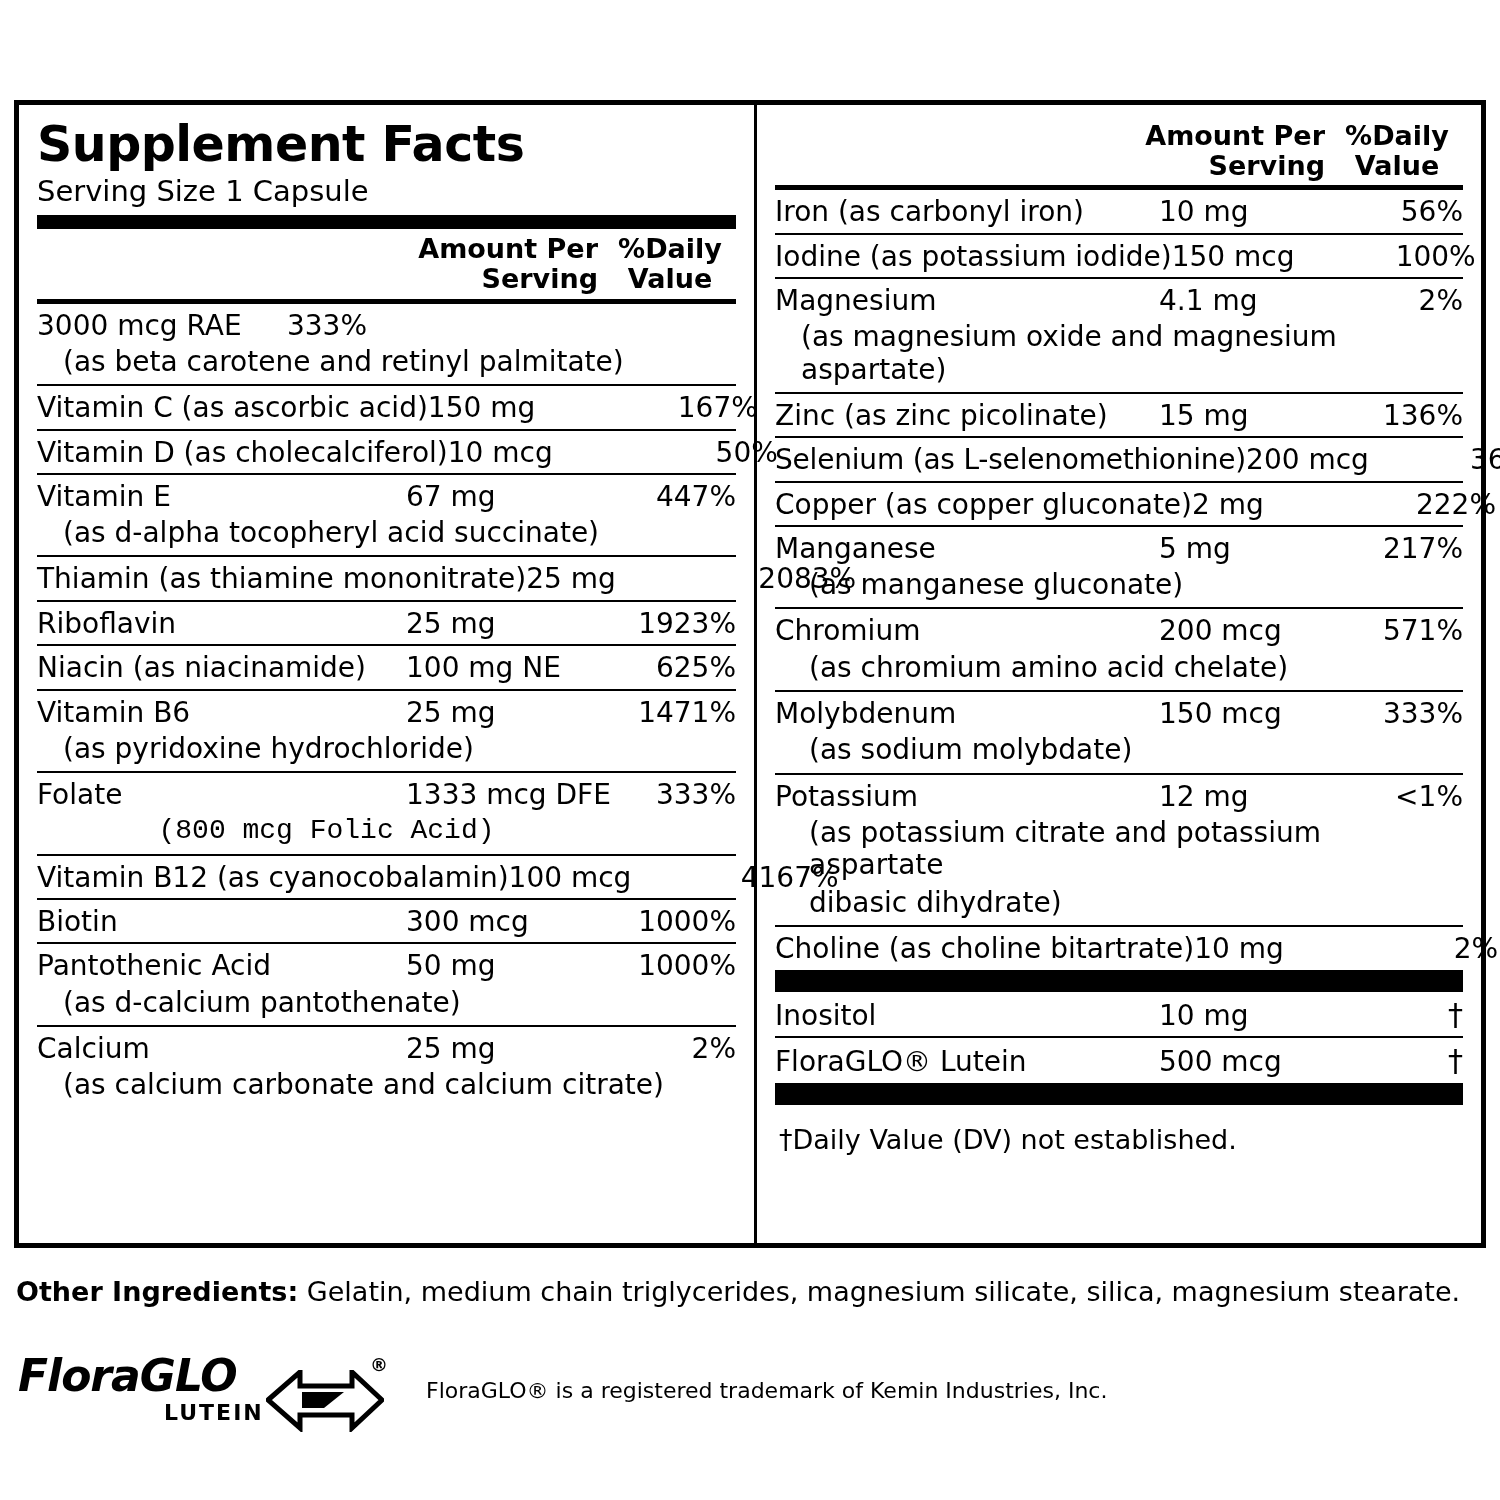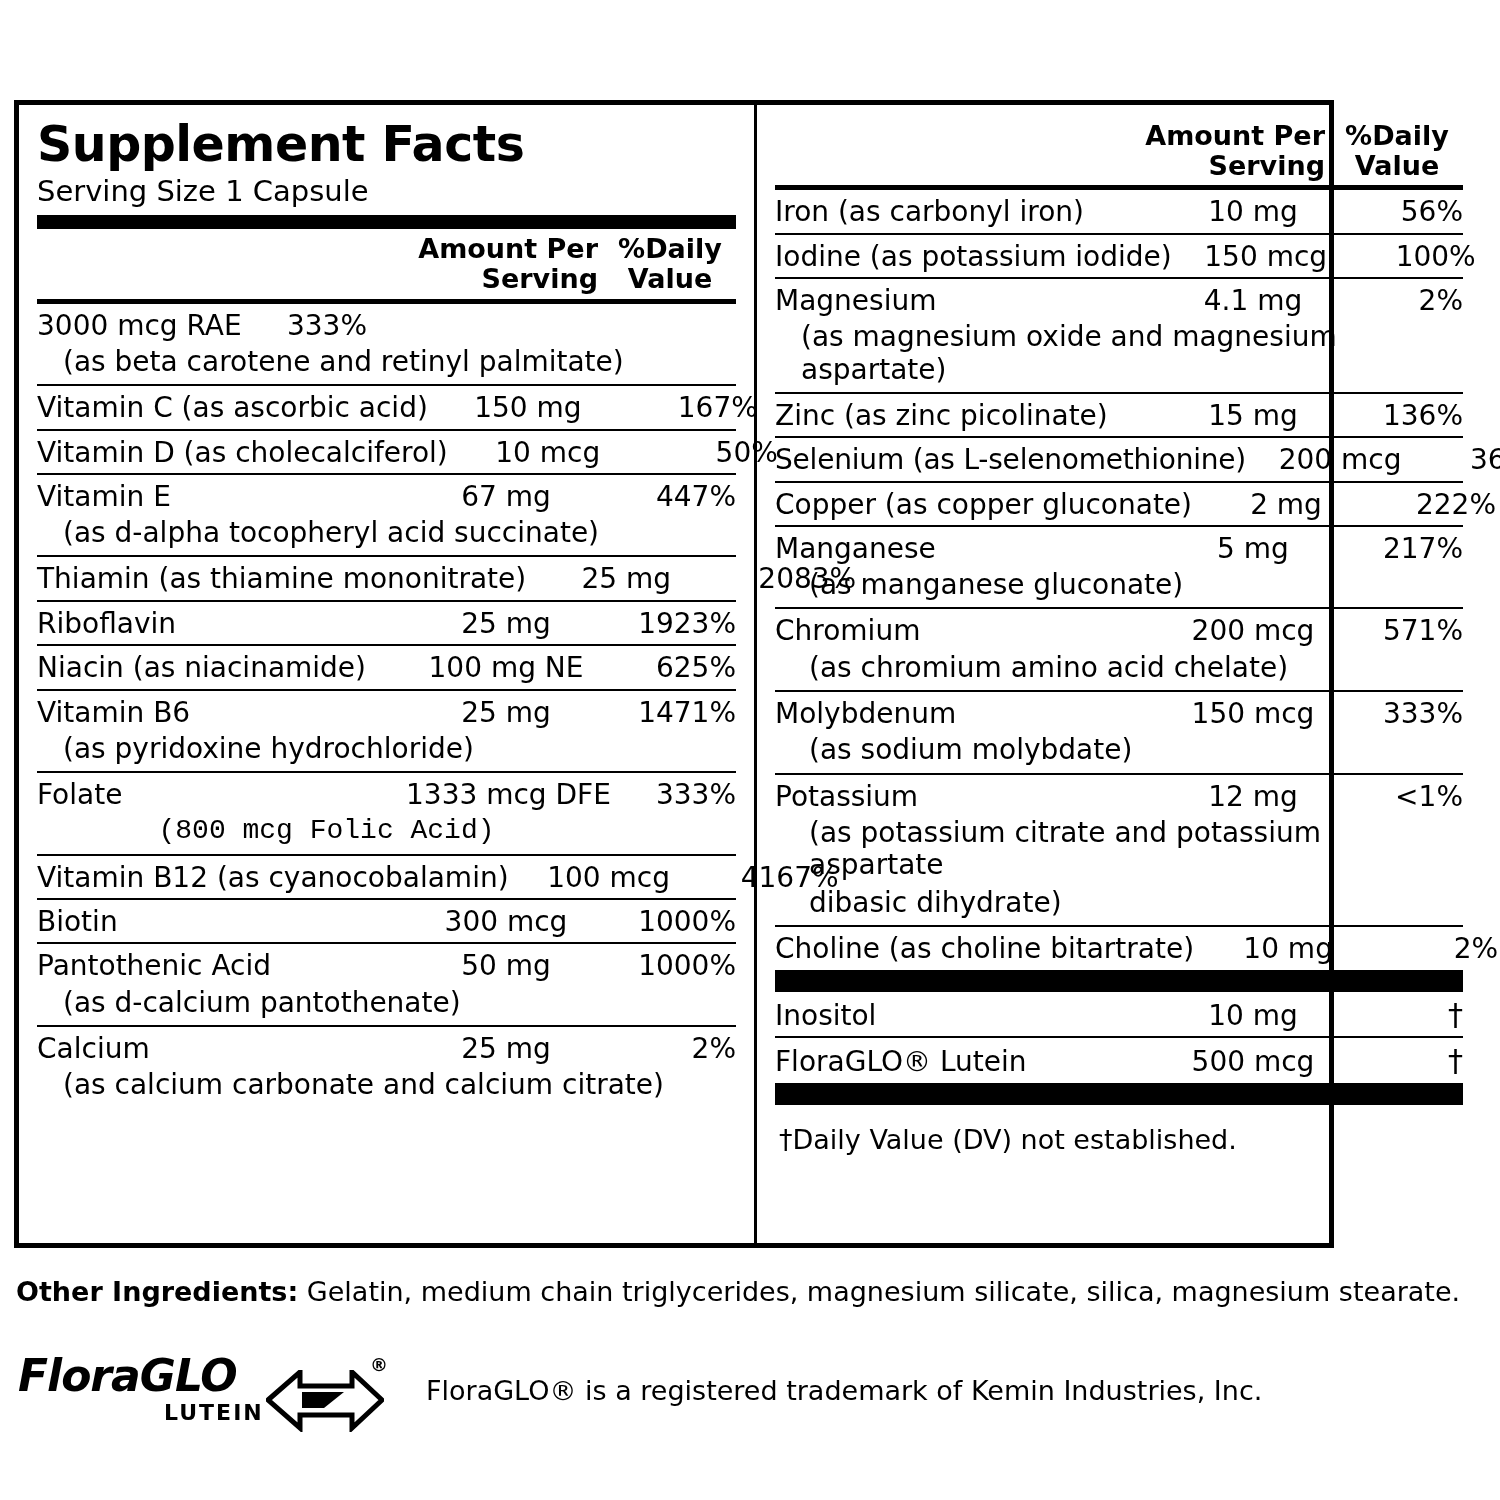--- a/index.html
+++ b/index.html
@@ -19,21 +19,21 @@
     width: 1500px;
     height: 1500px;
     box-sizing: border-box;
   }
 
   
   .panel {
     position: absolute;
     left: 14px;
     top: 100px;
-    width: 1320px;
+    width: 1472px;
     height: 1148px;
     border: 5px solid #000;
     box-sizing: border-box;
     display: flex;
   }
   .col {
     box-sizing: border-box;
     padding: 0 0 0 0;
   }
   .col-left {
@@ -120,21 +120,21 @@
     align-items: baseline;
     padding: 6px 0 5px 0;
   }
   .row .name {
     flex: 1 1 auto;
     white-space: nowrap;
     overflow: visible;
   }
   .row .amt {
     width: 200px;
-    text-align: center;
+    text-align: left;
     padding-right: 8px;
     white-space: nowrap;
     flex: 0 0 auto;
   }
   .row .dv {
     width: 122px;
     text-align: right;
     white-space: nowrap;
     flex: 0 0 auto;
   }
@@ -221,21 +221,21 @@
     font-weight: bold;
   }
   .logo-mark {
     position: absolute;
     left: 248px;
     top: 26px;
     width: 118px;
     height: 62px;
   }
   .tm-text {
-    font-size: 27px;
+    font-size: 22px;
     padding-left: 38px;
   }
 </style>
 </head>
 <body>
 
 <div class="page">
 
   <div class="panel">
 

